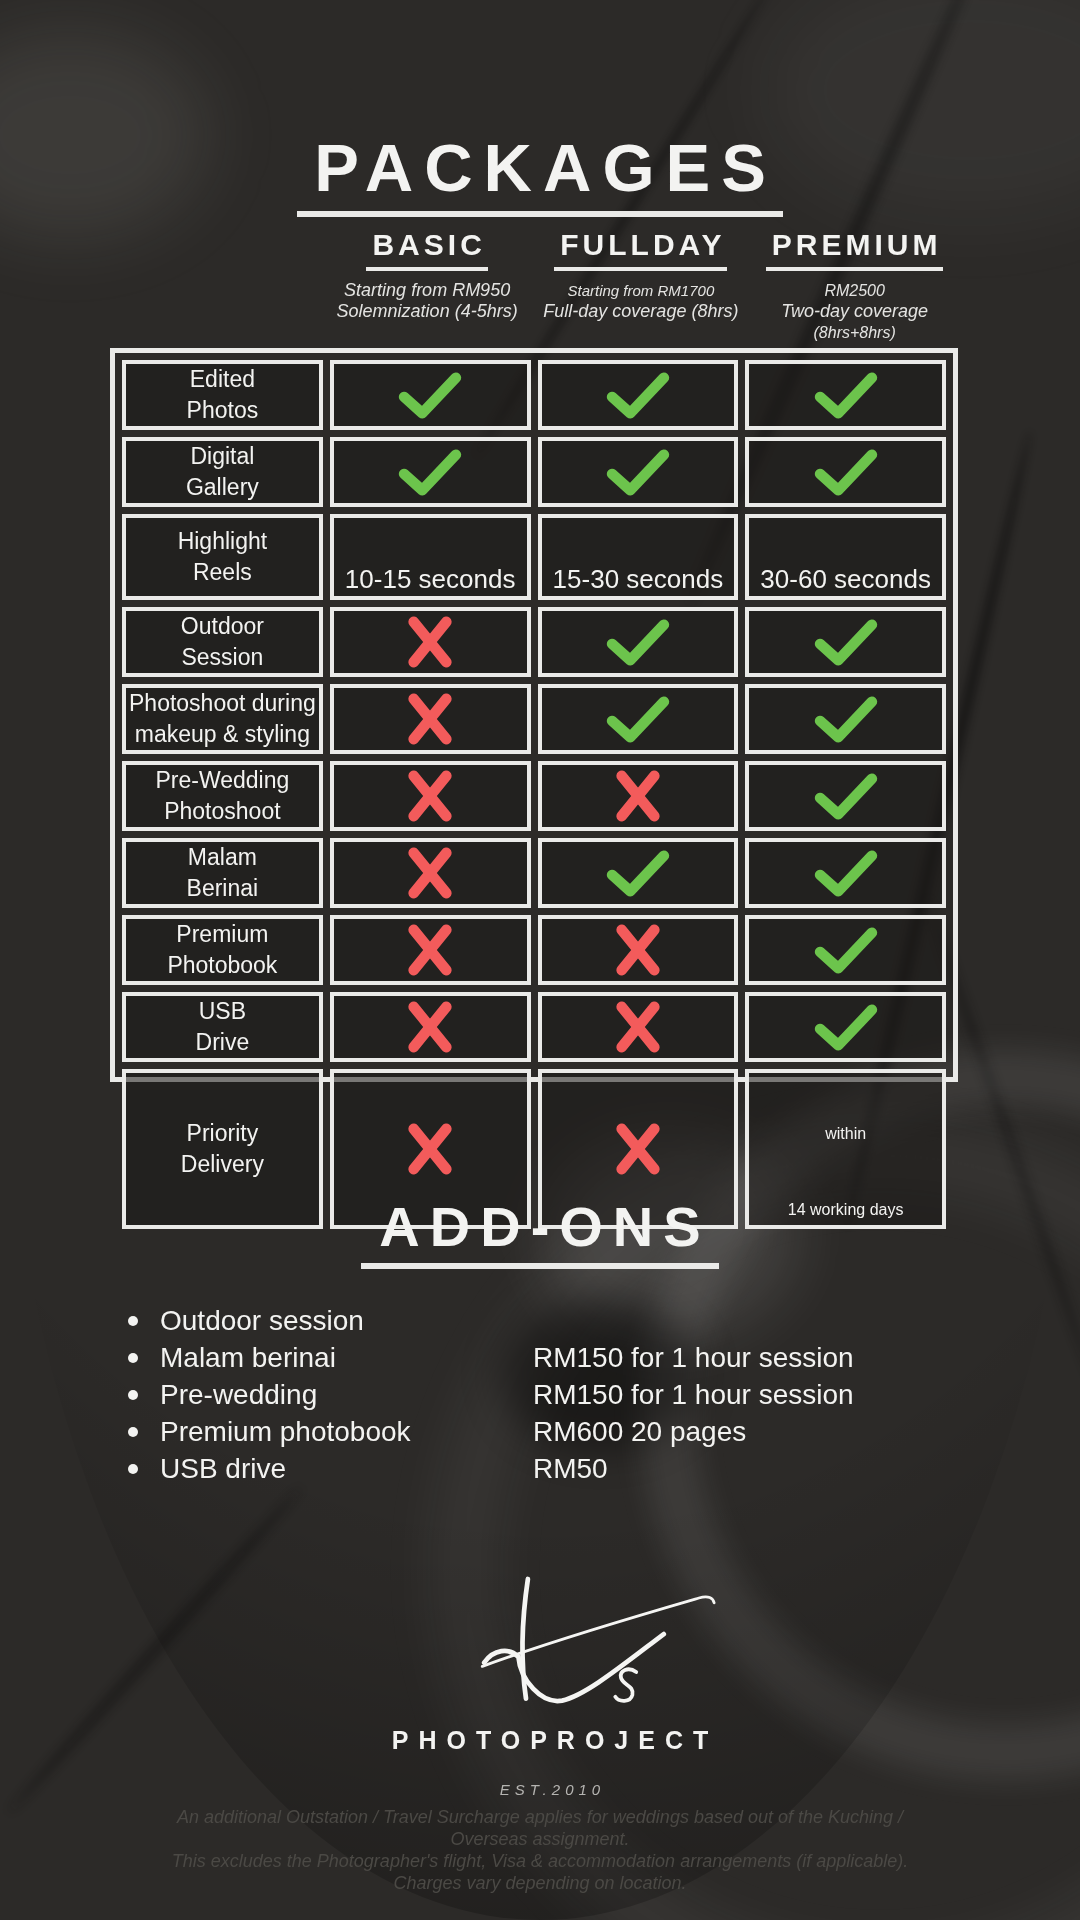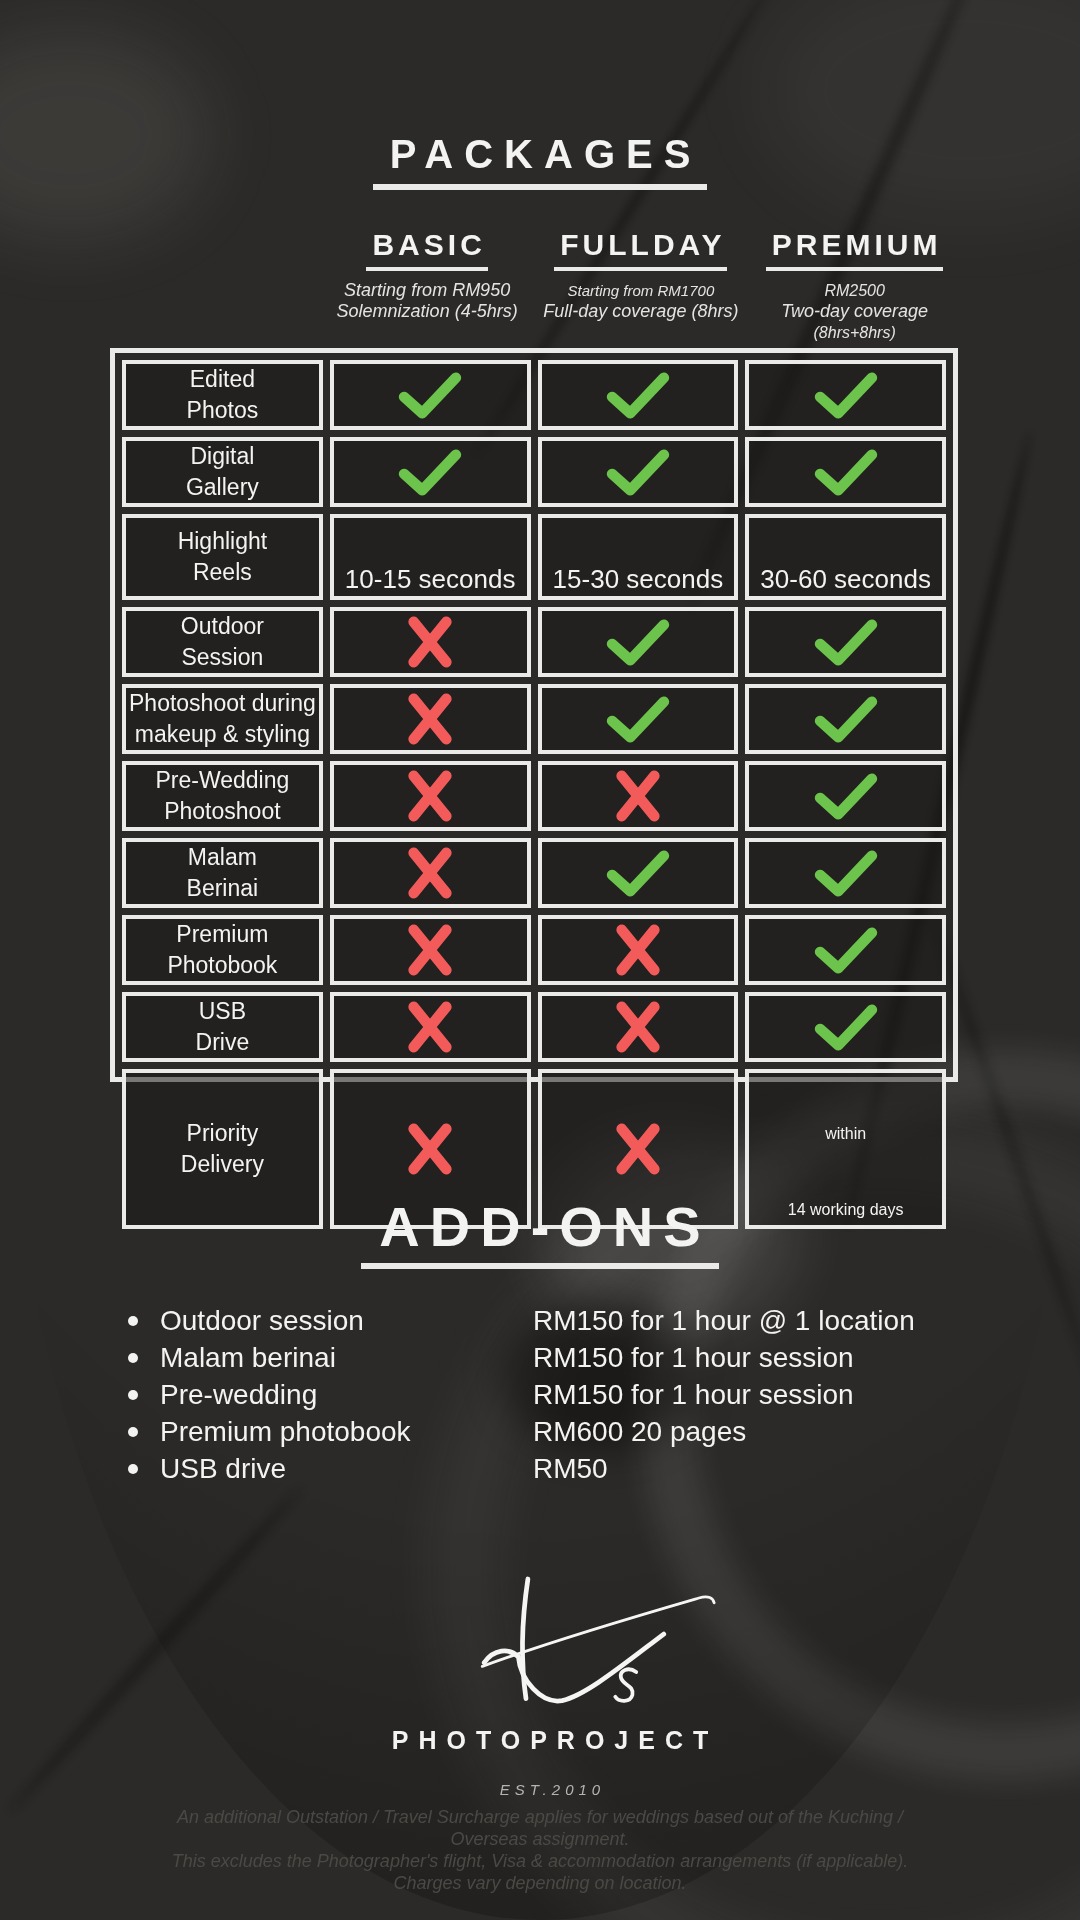--- a/index.html
+++ b/index.html
@@ -22,21 +22,21 @@
   .ring-band{left:640px;top:1050px;width:620px;height:620px;border:55px solid rgba(238,238,232,.09);filter:blur(14px);}
   .ring-band2{left:430px;top:1120px;width:760px;height:760px;border:70px solid rgba(238,238,232,.05);filter:blur(24px);}
   .diamond-glow{left:540px;top:1130px;width:260px;height:210px;background:rgba(255,255,255,.10);filter:blur(28px);}
   .sparkle-dark{left:500px;top:1300px;width:200px;height:150px;background:rgba(0,0,0,.38);filter:blur(18px);}
   .haze-tr{left:760px;top:-40px;width:420px;height:260px;background:rgba(220,220,215,.05);filter:blur(36px);}
   .vignette{position:absolute;inset:0;border-radius:0;
     background:radial-gradient(120% 80% at 50% 35%, rgba(0,0,0,0) 55%, rgba(0,0,0,.38) 100%);}
   
   .content{position:absolute;inset:0;z-index:1;}
   .title-row{position:absolute;top:134px;left:0;width:100%;text-align:center;}
-  .title-row h1{display:inline-block;margin:0;font-size:40px;line-height:1.0;font-weight:bold;
+  .title-row h1{display:inline-block;margin:0;font-size:67px;line-height:1.0;font-weight:bold;
     letter-spacing:11px;text-indent:11px;color:var(--text);
     border-bottom:6px solid var(--border);padding:0 6px 10px 6px;}
   
   .cols-header{position:absolute;top:228px;left:110px;width:848px;
     display:grid;grid-template-columns:repeat(4,1fr);column-gap:7px;}
   .col{text-align:center;}
   .col-name{display:inline-block;font-size:30px;font-weight:bold;letter-spacing:4px;text-indent:4px;
     border-bottom:4px solid var(--border);padding:0 2px 5px;color:var(--text);}
   .col-sub{margin-top:9px;font-style:italic;color:var(--sub);font-size:18px;line-height:21px;}
   .col-sub span{display:block;}
@@ -328,21 +328,20 @@
         </div>
       </div>
 
     <div class="addons-title-row">
       <h2>ADD-ONS</h2>
     </div>
     <ul class="addons-list" id="addonsList">
         <li>
           <span class="bullet"></span>
           <span class="addon-label">Outdoor session</span>
-          <span class="addon-price">RM150 for 1 hour @ 1  location</span>
         </li>
         <li>
           <span class="bullet"></span>
           <span class="addon-label">Malam berinai</span>
           <span class="addon-price">RM150 for 1 hour session</span>
         </li>
         <li>
           <span class="bullet"></span>
           <span class="addon-label">Pre-wedding</span>
           <span class="addon-price">RM150 for 1 hour session</span>

